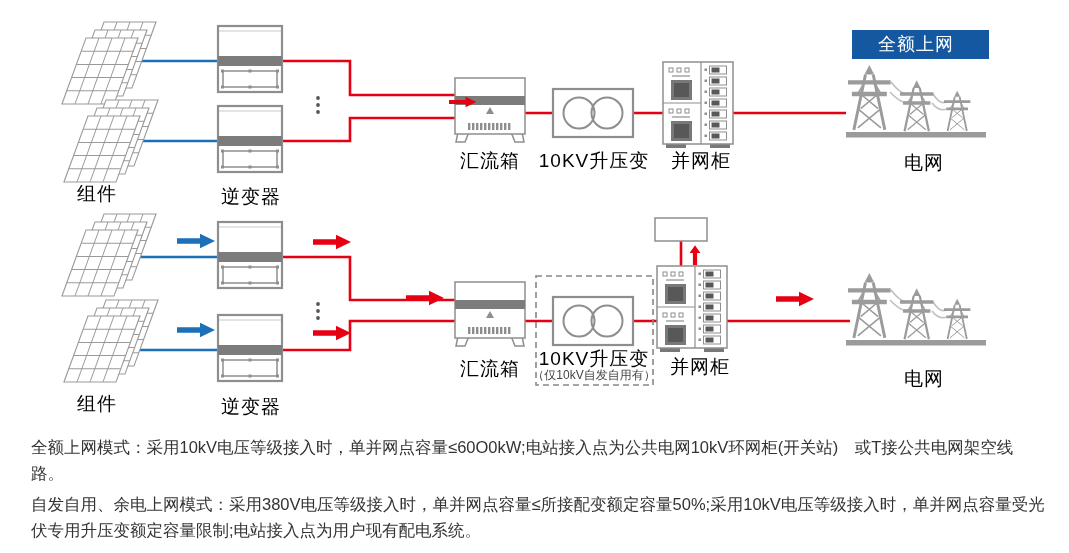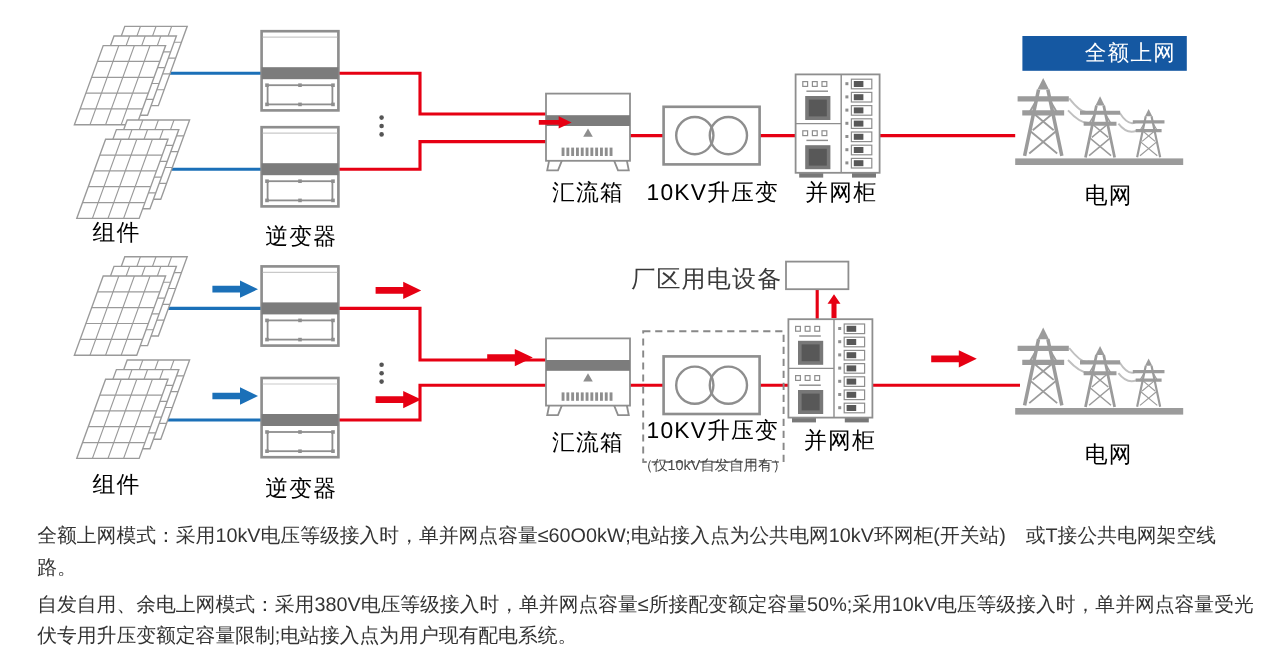--- a/index.html
+++ b/index.html
@@ -36,21 +36,21 @@
   .arr-b{fill:var(--wire_blue);stroke:none;}
   .arr-r{fill:var(--wire_red);stroke:none;}
   .dots{fill:#555;}
   .dash{fill:none;stroke:#888;stroke-width:1.6;stroke-dasharray:6 4;}
 
   
   .lbl{position:absolute;width:130px;text-align:center;font-size:19px;color:#000000;letter-spacing:1px;white-space:nowrap;}
   .lbl-sm{position:absolute;width:160px;text-align:center;font-size:12px;color:#444;white-space:nowrap;}
   .lbl-right{position:absolute;width:132px;text-align:right;font-size:20px;color:#3a3a3a;letter-spacing:1px;white-space:nowrap;}
   .banner{position:absolute;width:137px;height:29px;line-height:29px;background:var(--banner_blue);
-          color:#fff;font-size:18px;text-align:right;padding-right:9px;letter-spacing:1px;}
+          color:#fff;font-size:18px;text-align:center;padding-right:9px;letter-spacing:1px;}
   .notes{position:absolute;left:31px;top:434px;width:1014px;color:var(--text_dark);
          font-size:16.5px;line-height:26px;}
   .notes p{margin:0;}
   .notes p + p{margin-top:5px;}
   .nt{font-weight:normal;}
 </style>
 </head>
 <body>
 
 <div class="stage">
@@ -220,23 +220,22 @@
   <div class="lbl" style="left:186px;top:184px;">逆变器</div>
   <div class="lbl" style="left:425px;top:148px;">汇流箱</div>
   <div class="lbl" style="left:529px;top:148px;">10KV升压变</div>
   <div class="lbl" style="left:636px;top:148px;">并网柜</div>
   <div class="lbl" style="left:859px;top:150px;">电网</div>
 
   <div class="lbl" style="left:32px;top:391px;">组件</div>
   <div class="lbl" style="left:186px;top:394px;">逆变器</div>
   <div class="lbl" style="left:425px;top:356px;">汇流箱</div>
   <div class="lbl" style="left:529px;top:346px;">10KV升压变</div>
-  <div class="lbl-sm" style="left:514px;top:380px;">（仅10kV自发自用有）</div>
+  <div class="lbl-sm" style="left:514px;top:367px;">（仅10kV自发自用有）</div>
   <div class="lbl" style="left:635px;top:354px;">并网柜</div>
   <div class="lbl" style="left:859px;top:366px;">电网</div>
-  <div class="lbl-right" style="left:520px;top:219px;">厂区用电设备</div>
 
   <div class="notes">
     <p><span class="nt">全额上网模式：</span><span>采用10kV电压等级接入时，单并网点容量≤60O0kW;电站接入点为公共电网10kV环网柜(开关站)　或T接公共电网架空线路。</span></p>
     <p><span class="nt">自发自用、余电上网模式：</span><span>采用380V电压等级接入时，单并网点容量≤所接配变额定容量50%;采用10kV电压等级接入时，单并网点容量受光伏专用升压变额定容量限制;电站接入点为用户现有配电系统。</span></p>
   </div>
 
 </div>
 
 </body></html>

